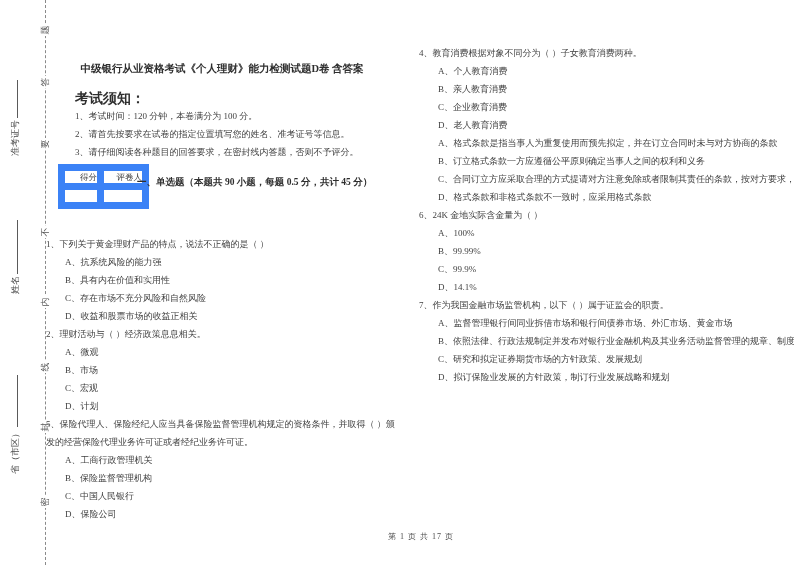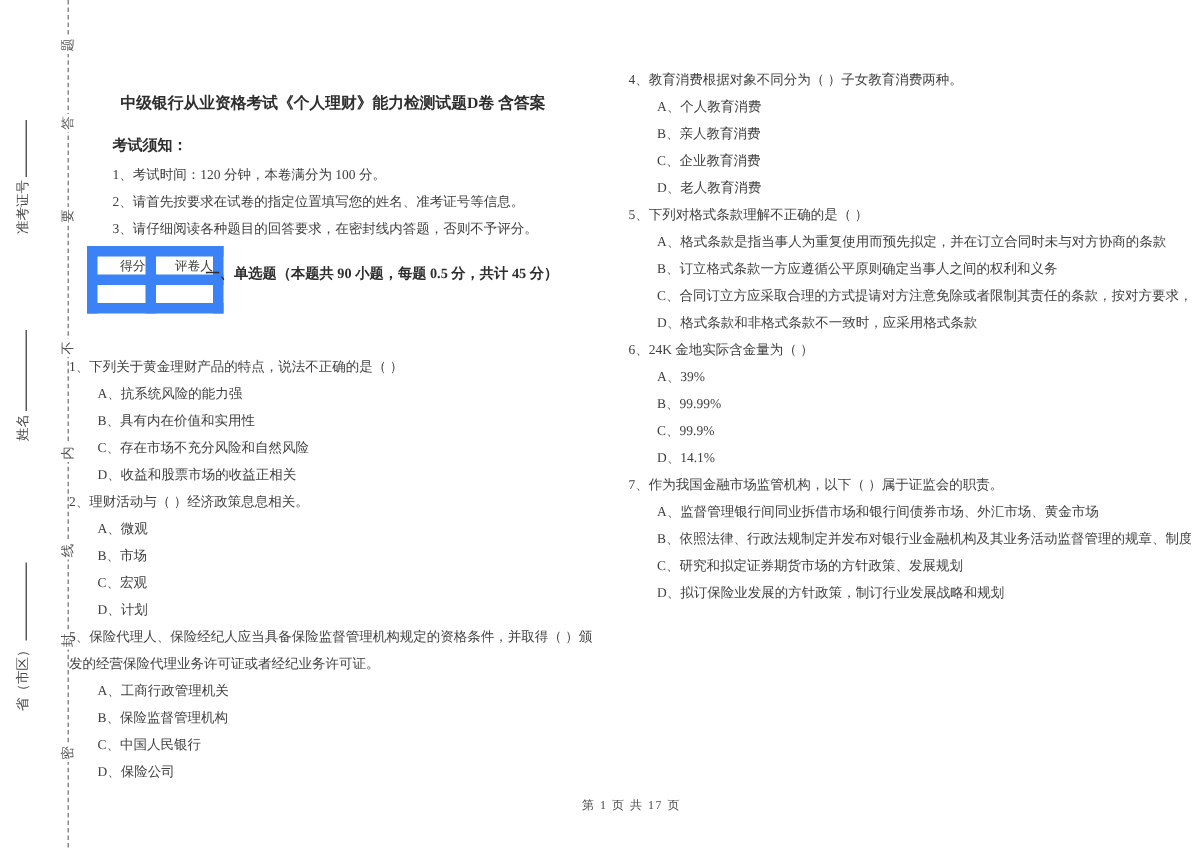--- a/index.html
+++ b/index.html
@@ -42,21 +42,21 @@
   #field-province{top:462px;}   #field-province .blank{width:52px;}
 
   
   .exam-title{
     position:absolute;left:46px;top:62px;width:352px;
     text-align:center;font-size:10.5px;font-weight:bold;color:#2e2e2e;
     white-space:nowrap;
   }
   .notice-heading{
     position:absolute;left:75px;top:90px;
-    font-size:10px;font-weight:bold;color:#2e2e2e;text-align:center;
+    font-size:14px;font-weight:bold;color:#2e2e2e;text-align:center;
   }
   .notice-list{position:absolute;left:75px;top:107px;width:330px;}
   .notice-list .n-item{height:18px;line-height:18px;font-size:9px;white-space:nowrap;}
 
   
   .score-table{
     position:absolute;left:58px;top:164px;
     border-collapse:collapse;font-size:8.5px;color:#3f3f3f;
   }
   .score-table td{
@@ -158,29 +158,28 @@
   </div>
 <div class="q-col" id="col-right">
     <div>
       <div class="q-line">4、教育消费根据对象不同分为（      ）子女教育消费两种。</div>
       <div class="q-line opt">A、个人教育消费</div>
       <div class="q-line opt">B、亲人教育消费</div>
       <div class="q-line opt">C、企业教育消费</div>
       <div class="q-line opt">D、老人教育消费</div>
     </div>
     <div>
-      <div class="q-line">5、下列对格式条款理解不正确的是（      ）</div>
       <div class="q-line opt">A、格式条款是指当事人为重复使用而预先拟定，并在订立合同时未与对方协商的条款</div>
       <div class="q-line opt">B、订立格式条款一方应遵循公平原则确定当事人之间的权利和义务</div>
       <div class="q-line opt">C、合同订立方应采取合理的方式提请对方注意免除或者限制其责任的条款，按对方要求，</div>
       <div class="q-line opt">D、格式条款和非格式条款不一致时，应采用格式条款</div>
     </div>
     <div>
       <div class="q-line">6、24K 金地实际含金量为（      ）</div>
-      <div class="q-line opt">A、39%</div>
+      <div class="q-line opt">A、100%</div>
       <div class="q-line opt">B、99.99%</div>
       <div class="q-line opt">C、99.9%</div>
       <div class="q-line opt">D、14.1%</div>
     </div>
     <div>
       <div class="q-line">7、作为我国金融市场监管机构，以下（      ）属于证监会的职责。</div>
       <div class="q-line opt">A、监督管理银行间同业拆借市场和银行间债券市场、外汇市场、黄金市场</div>
       <div class="q-line opt">B、依照法律、行政法规制定并发布对银行业金融机构及其业务活动监督管理的规章、制度</div>
       <div class="q-line opt">C、研究和拟定证券期货市场的方针政策、发展规划</div>
       <div class="q-line opt">D、拟订保险业发展的方针政策，制订行业发展战略和规划</div>

